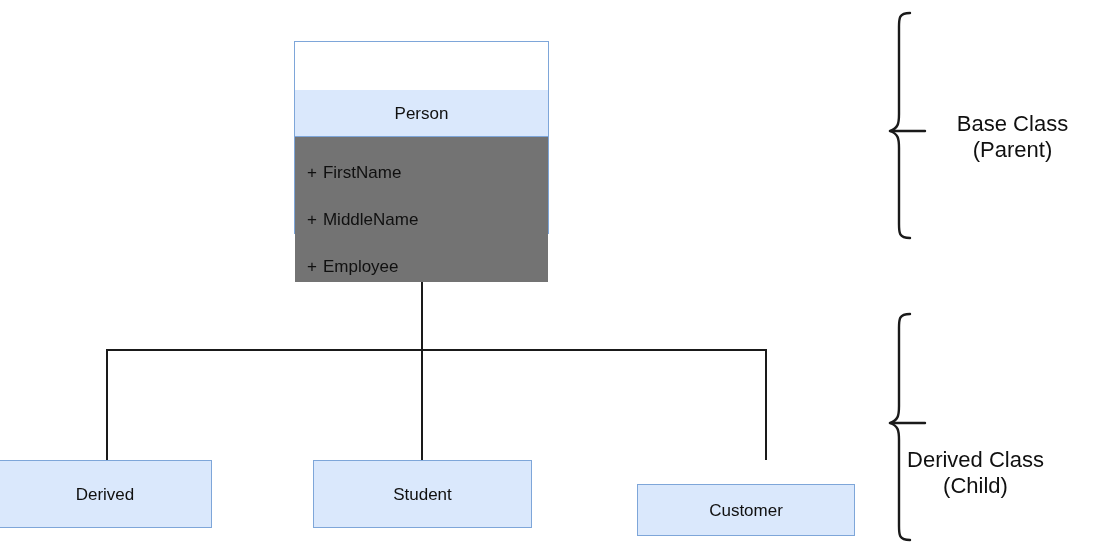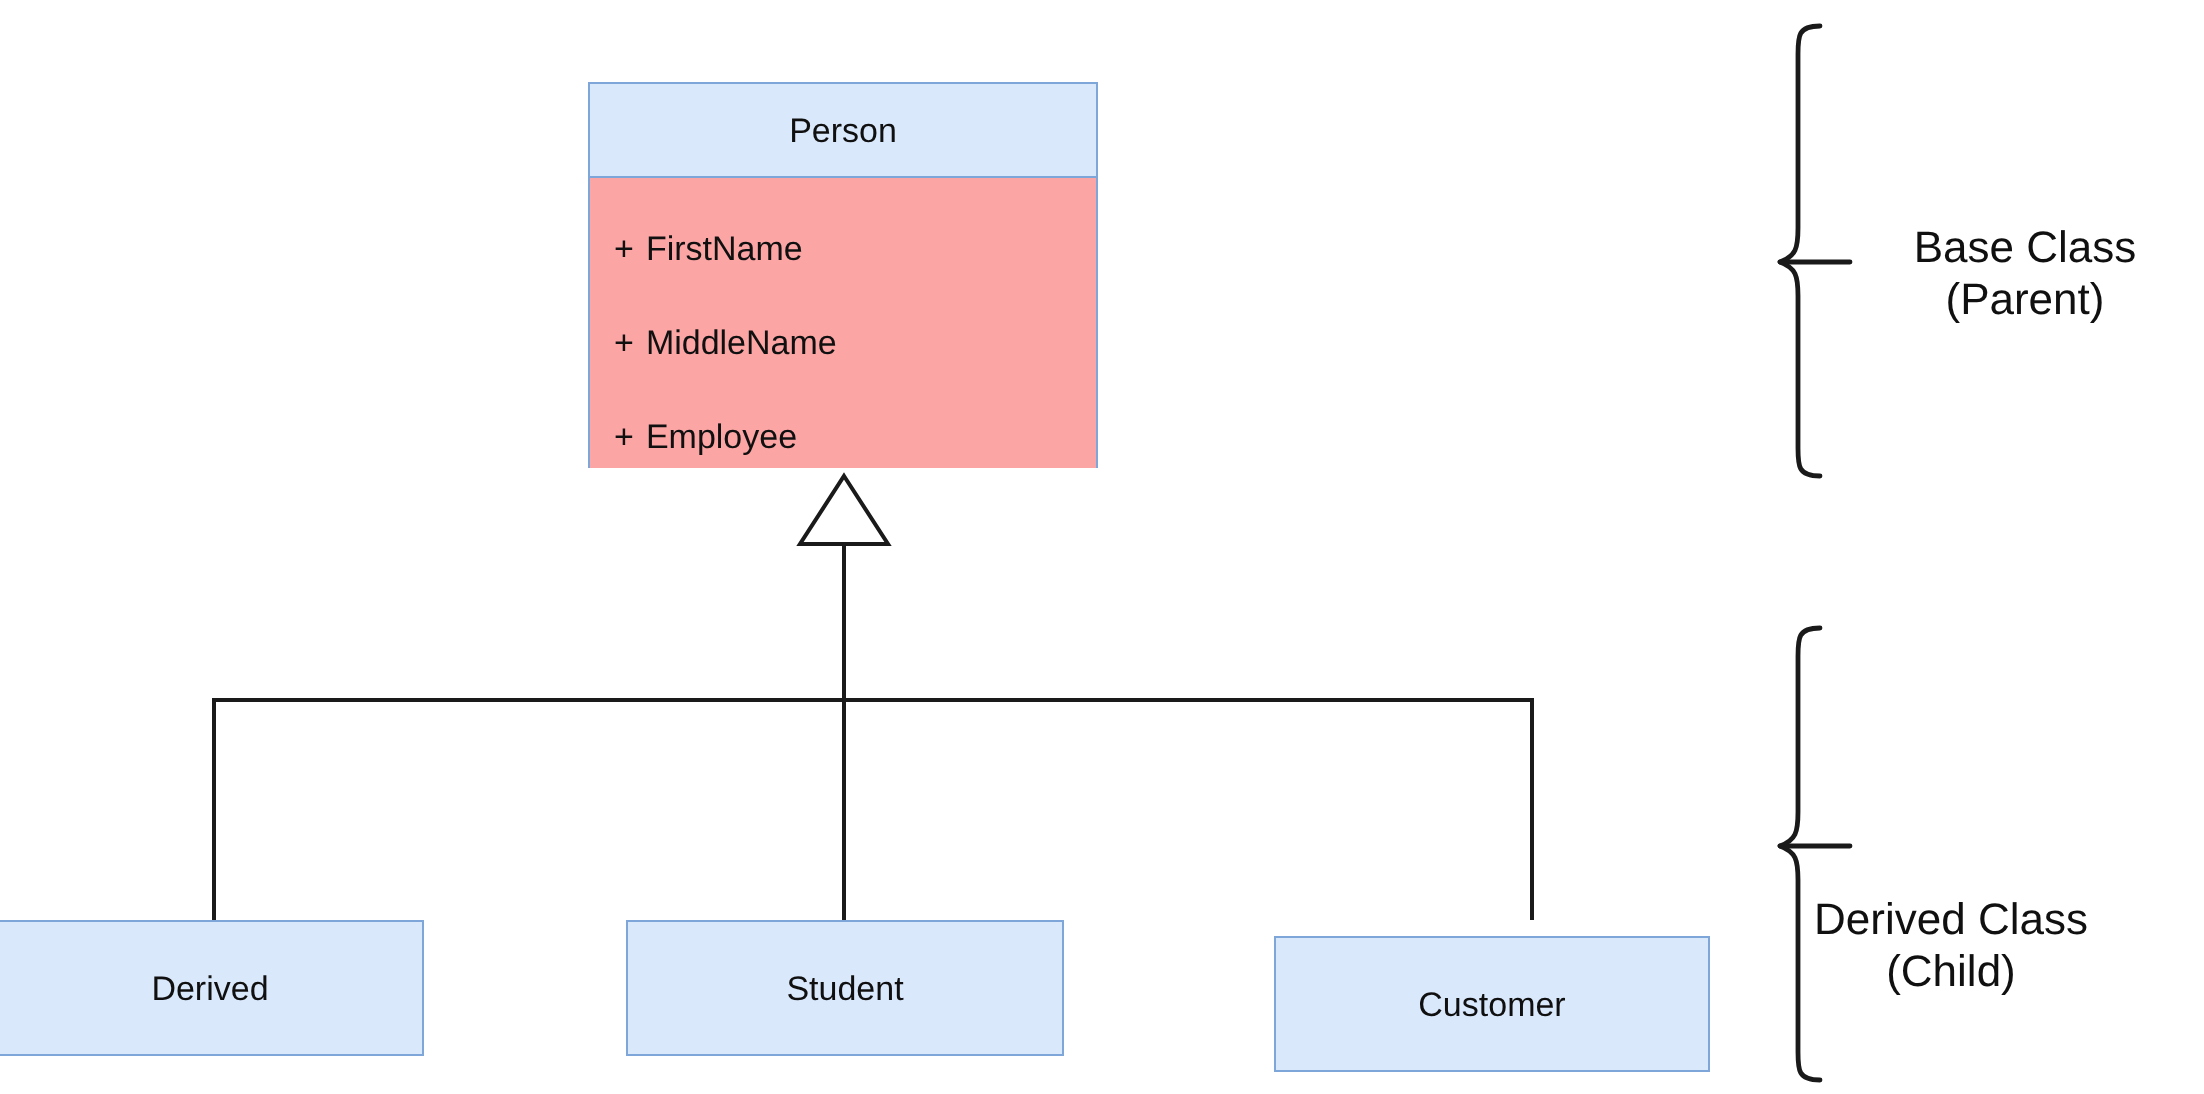--- a/index.html
+++ b/index.html
@@ -34,21 +34,21 @@
     text-align: center;
     color: #101010;
     font-size: 17px;
     line-height: 1;
     display: flex;
     align-items: center;
     justify-content: center;
   }
   .class-body {
     box-sizing: border-box;
-    background: #fca5a5;
+    background: #737373;
     padding: 0;
     position: relative;
   }
   .attr-row {
     position: absolute;
     left: 12px;
     color: #101010;
     font-size: 17px;
     line-height: 1;
     white-space: nowrap;
@@ -124,21 +124,21 @@
              C 899,314 899,319 899,328
              L 899,406
              C 899,416 898,420 890,423
              C 898,426 899,430 899,440
              L 899,526
              C 899,535 899,540 910,540" fill="none" stroke="#1a1a1a" stroke-width="2.4" stroke-linecap="round" stroke-linejoin="round"></path>
     <line x1="890" y1="423" x2="925" y2="423" stroke="#1a1a1a" stroke-width="2.4" stroke-linecap="round"></line>
   </svg>
 
   <div class="class-box" style="left:294px; top:41px; width:255px; height:193px;">
-    <div class="class-header" style="height:47px;">
+    <div class="class-header" style="height:47px;margin-top:48px;">
       <span>Person</span>
     </div>
     <div class="class-body" style="height:145px;">
       <div class="attr-row" style="top:27px;">
         <span class="attr-vis">+</span><span>FirstName</span>
       </div>
       <div class="attr-row" style="top:74px;text-align:right;">
         <span class="attr-vis">+</span><span>MiddleName</span>
       </div>
       <div class="attr-row" style="top:121px;">
@@ -148,21 +148,21 @@
   </div>
 
   <div class="simple-box" style="left:-2px; top:460px; width:214px; height:68px;">
     <span>Derived</span>
   </div>
 
   <div class="simple-box" style="left:313px; top:460px; width:219px; height:68px;">
     <span>Student</span>
   </div>
 
-  <div class="simple-box" style="left:637px; top:468px; width:218px; height:68px;align-items:center;">
+  <div class="simple-box" style="left:637px; top:484px; width:218px; height:52px;align-items:center;">
     <span>Customer</span>
   </div>
 
   <div class="annot-label" style="left:935px; top:111px; width:155px;">
     <div>Base Class</div>
     <div>(Parent)</div>
   </div>
 
   <div class="annot-label" style="left:888px; top:403px; width:175px;margin-top:44px;">
     <div>Derived Class</div>

